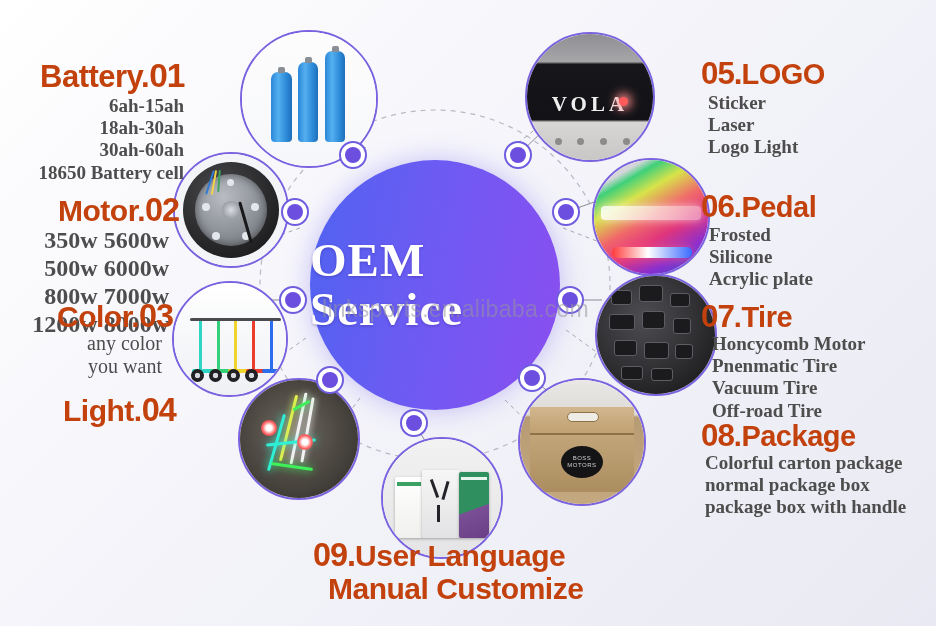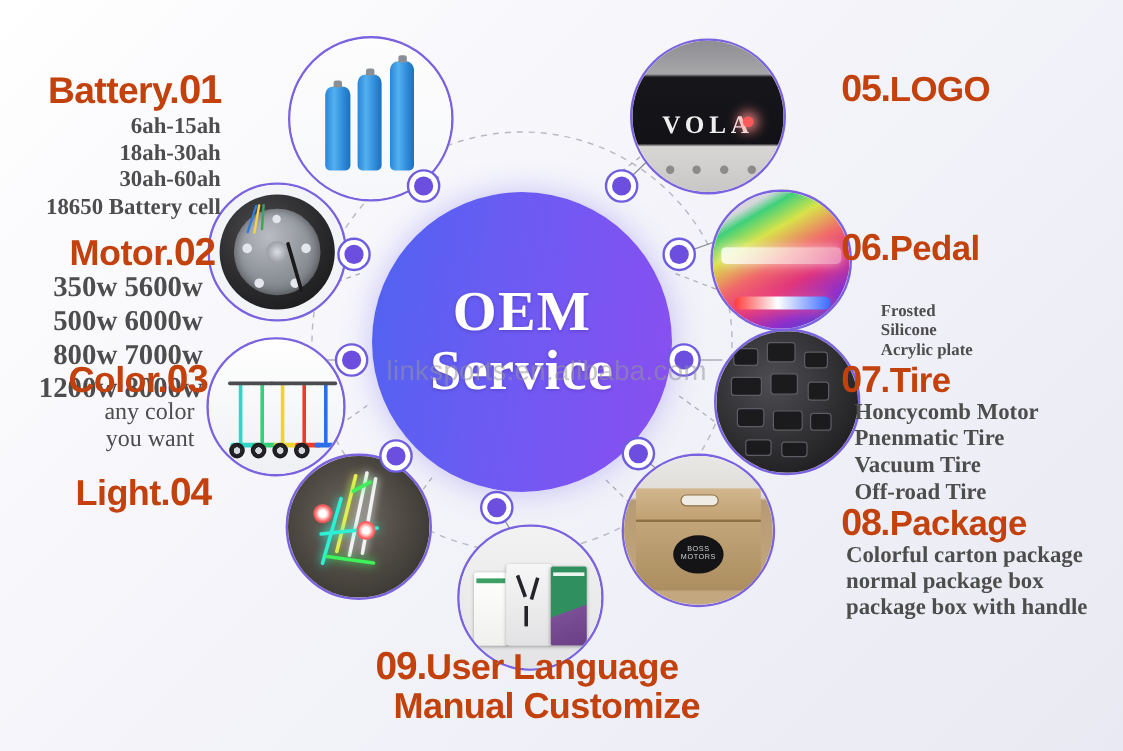--- a/index.html
+++ b/index.html
@@ -25,21 +25,21 @@
     font-weight:bold; color:#4d4d4d; line-height:1.17;
   }
   .sub div { white-space:nowrap; }
 
   
   .center-circle {
     position:absolute; left:310px; top:160px; width:250px; height:250px;
     border-radius:50%;
     background:linear-gradient(100deg,#4f63f0 0%,#6a5cf3 40%,#8b4ef0 100%);
     box-shadow:0 0 26px rgba(110,90,240,.35);
-    display:flex; flex-direction:column; align-items:center; justify-content:center;
+    display:flex; flex-direction:column; justify-content:center;
   }
   .center-circle span {
     color:#fff; font-family:"Liberation Serif", serif; font-weight:bold;
     font-size:47px; line-height:1.0; text-shadow:0 1px 3px rgba(40,20,120,.35);
     letter-spacing:1px;
   }
   .center-circle .l2 { font-size:47px; margin-top:2px; }
 
   
   .ring { position:absolute; left:246px; top:96px; width:378px; height:378px; }
@@ -389,25 +389,30 @@
     <div>you want</div>
   </div>
 
   <div class="hd" style="left:63px;top:392px;font-size:30px;">
     <span>Light.</span><span class="num">04</span>
   </div>
 
   <div class="hd" style="left:701px;top:56px;font-size:29px;">
     <span class="num">05.</span><span>LOGO</span>
   </div>
+  <div class="sub" style="left:708px;top:92px;font-size:19px;">
+    <div>Sticker</div>
+    <div>Laser</div>
+    <div>Logo Light</div>
+  </div>
 
   <div class="hd" style="left:701px;top:189px;font-size:29px;">
     <span class="num">06</span><span>.Pedal</span>
   </div>
-  <div class="sub" style="left:734px;top:224px;font-size:14px;margin-top:28px;">
+  <div class="sub" style="left:709px;top:224px;font-size:19px;">
     <div>Frosted</div>
     <div>Silicone</div>
     <div>Acrylic plate</div>
   </div>
 
   <div class="hd" style="left:701px;top:299px;font-size:29px;">
     <span class="num">07</span><span>.Tire</span>
   </div>
   <div class="sub" style="left:712px;top:333px;font-size:19px;">
     <div>Honcycomb Motor</div>

